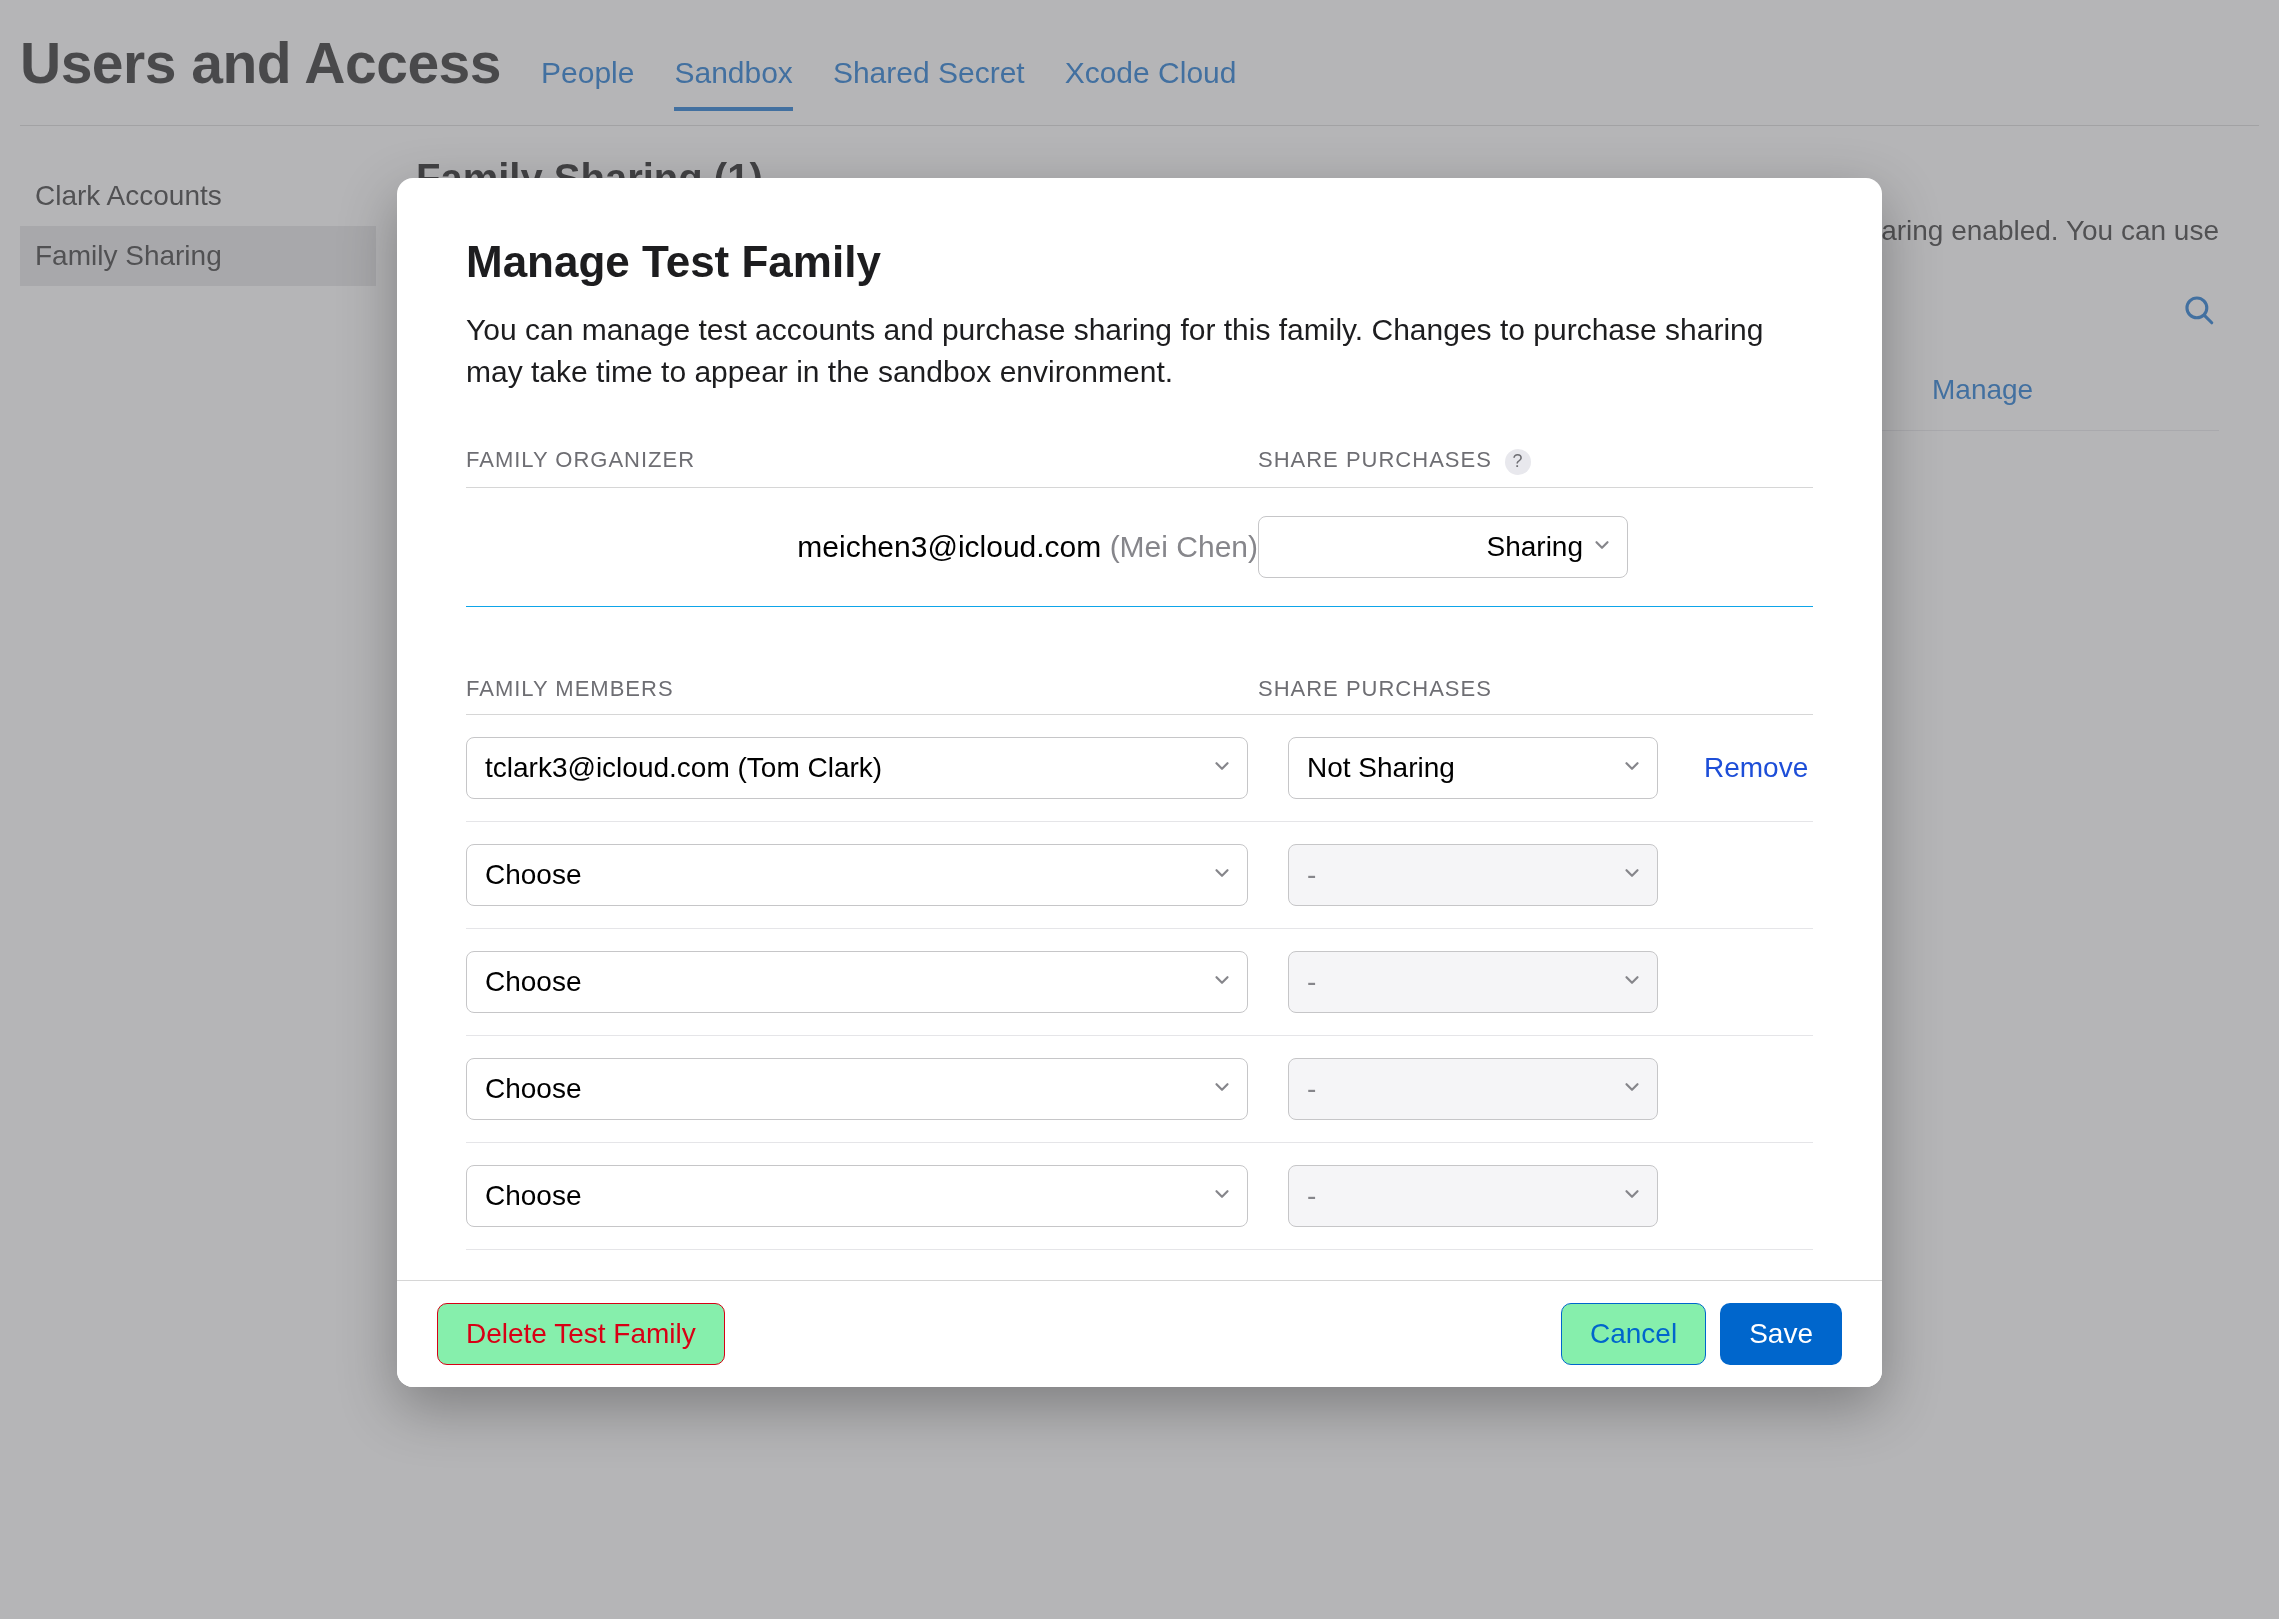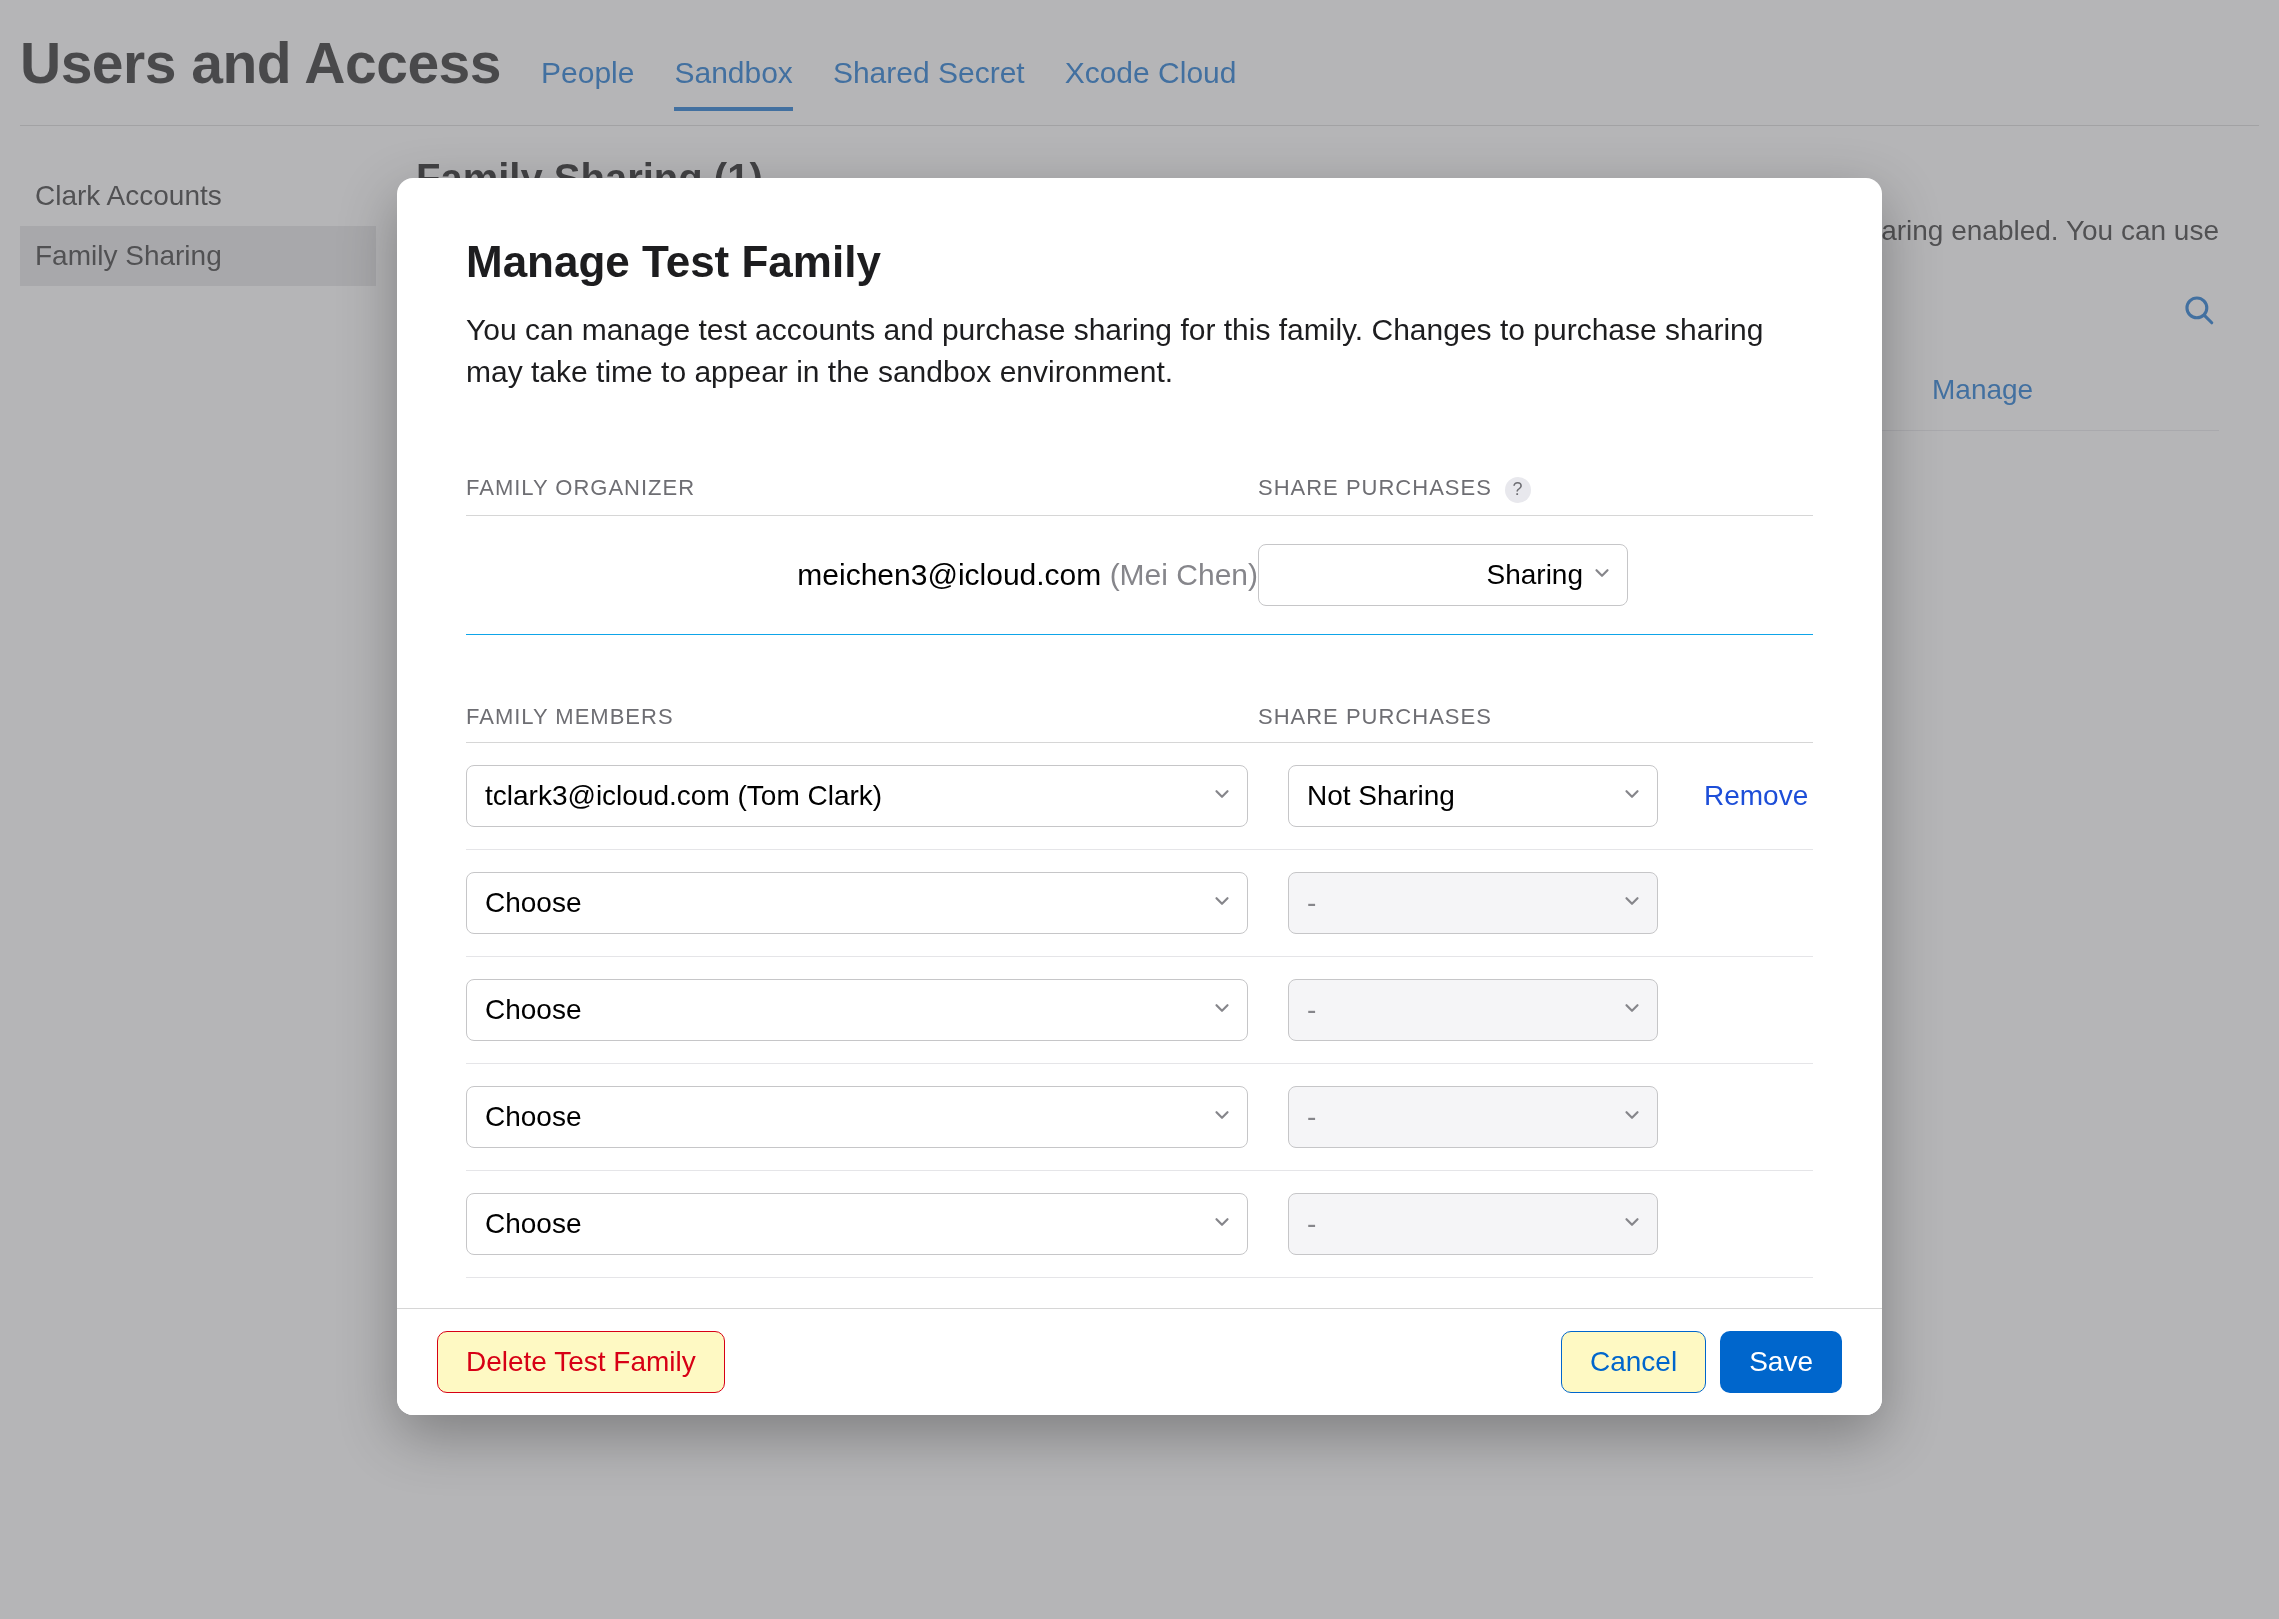--- a/index.html
+++ b/index.html
@@ -88,21 +88,21 @@
     box-shadow: 0 20px 59px rgba(0,0,0,.3);
     overflow: hidden;
     display: flex; flex-direction: column;
   }
   .modal-body { padding: 59px 69px 30px 69px; }
   .modal-title { font-size: 44px; font-weight: 700; color:#1d1d1f; }
   .modal-desc { font-size: 30px; color:#1d1d1f; margin-top: 22px; line-height: 1.4; }
   .section-heads {
     display: grid;
     grid-template-columns: 1fr 416px 139px;
-    margin-top: 82px;
+    margin-top: 54px;
     padding-bottom: 12px;
     border-bottom: 1px solid #d6d6d6;
     font-size: 22px; letter-spacing: 1px; color:#6e6e73;
   }
   .section-heads.members { margin-top: 69px; }
   .help-badge {
     display:inline-flex; align-items:center; justify-content:center;
     width: 26px; height: 26px; border-radius: 50%;
     background:#e8e8ed; color:#6e6e73; font-size:18px; margin-left: 6px;
   }
@@ -147,21 +147,21 @@
     background:#fff;
     padding: 22px 40px;
     display:flex; align-items:center; justify-content:space-between;
   }
   .btn {
     font-size: 28px;
     padding: 14px 28px;
     border-radius: 10px;
     border: 1.5px solid transparent;
     cursor:pointer;
-    background:#fef9c3;
+    background:#86efac;
   }
   .btn-danger { border-color:#d70015; color:#d70015; }
   .btn-secondary { border-color:#0066cc; color:#0066cc; }
   .btn-primary { background:#0066cc; color:#fff; }
   .footer-right { display:flex; gap:14px; }
 </style>
 </head>
 <body>
 
 <div class="page-wrap">

